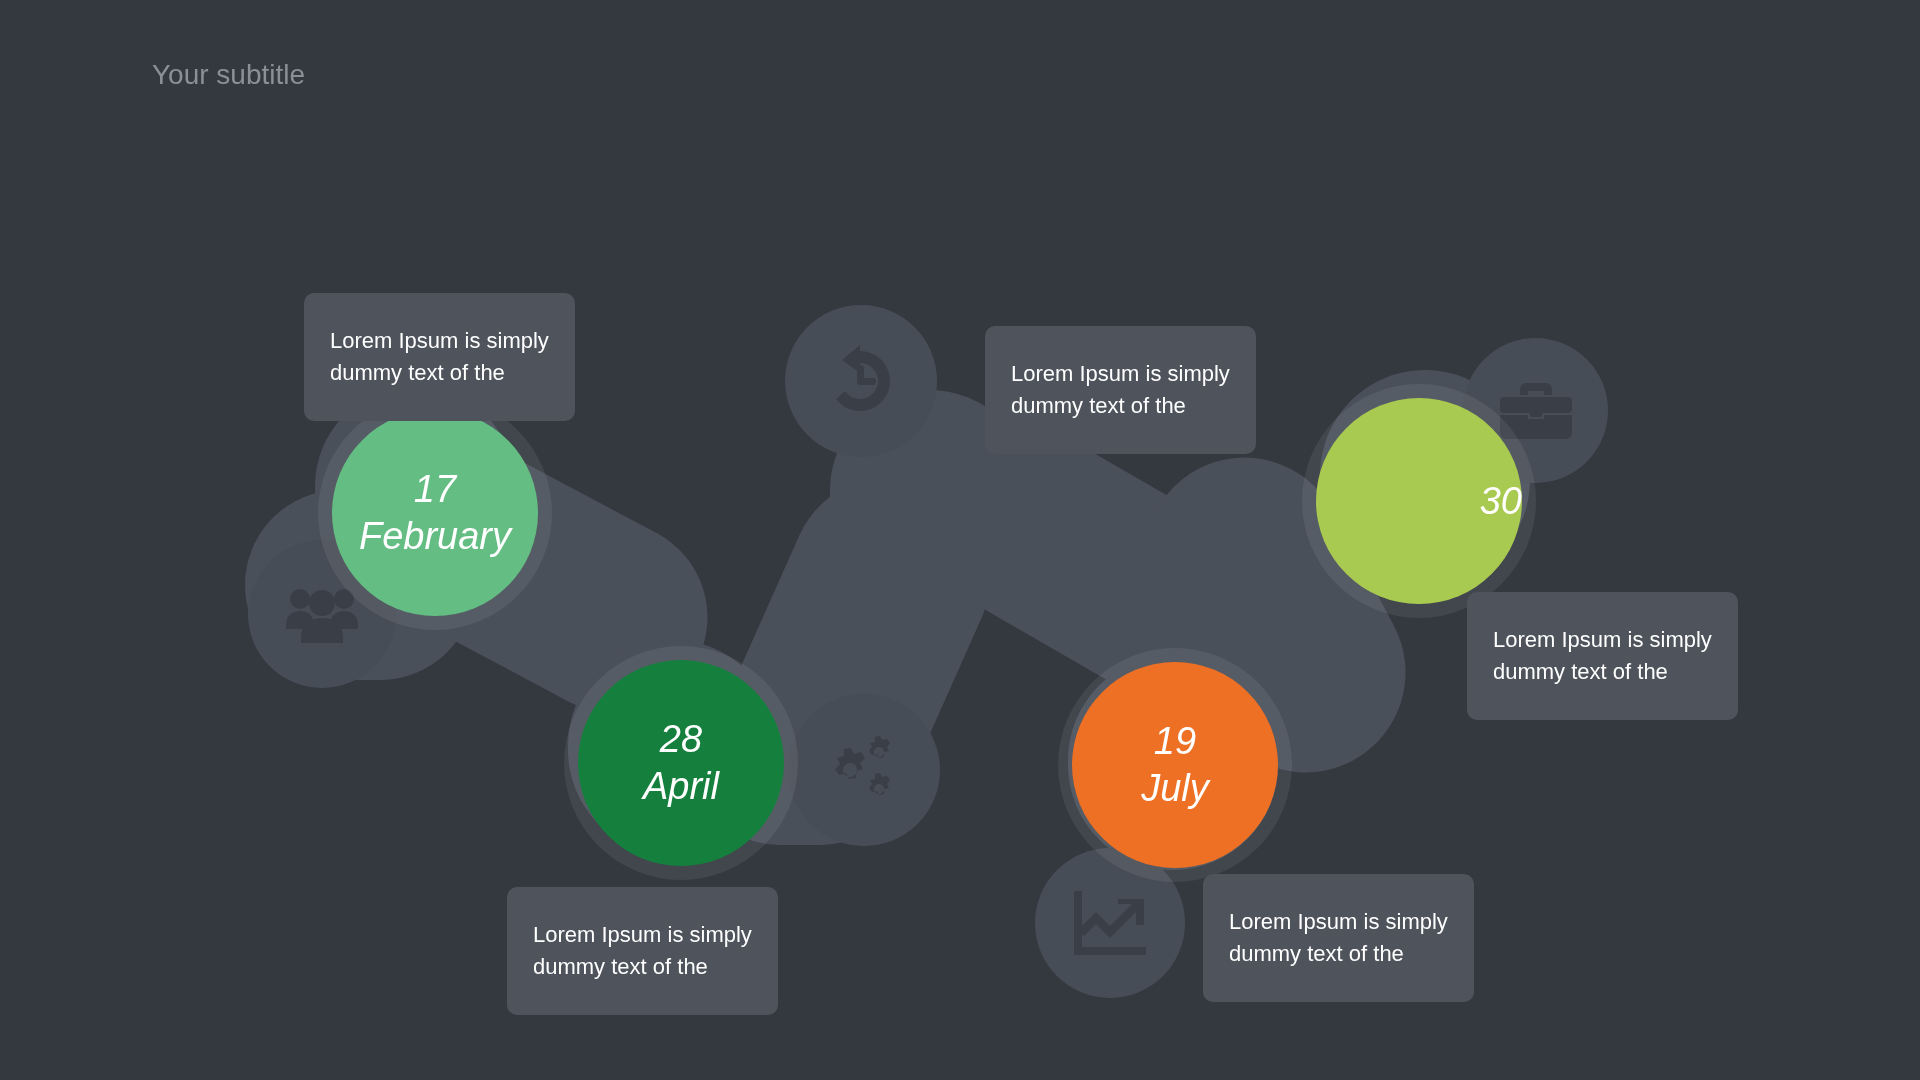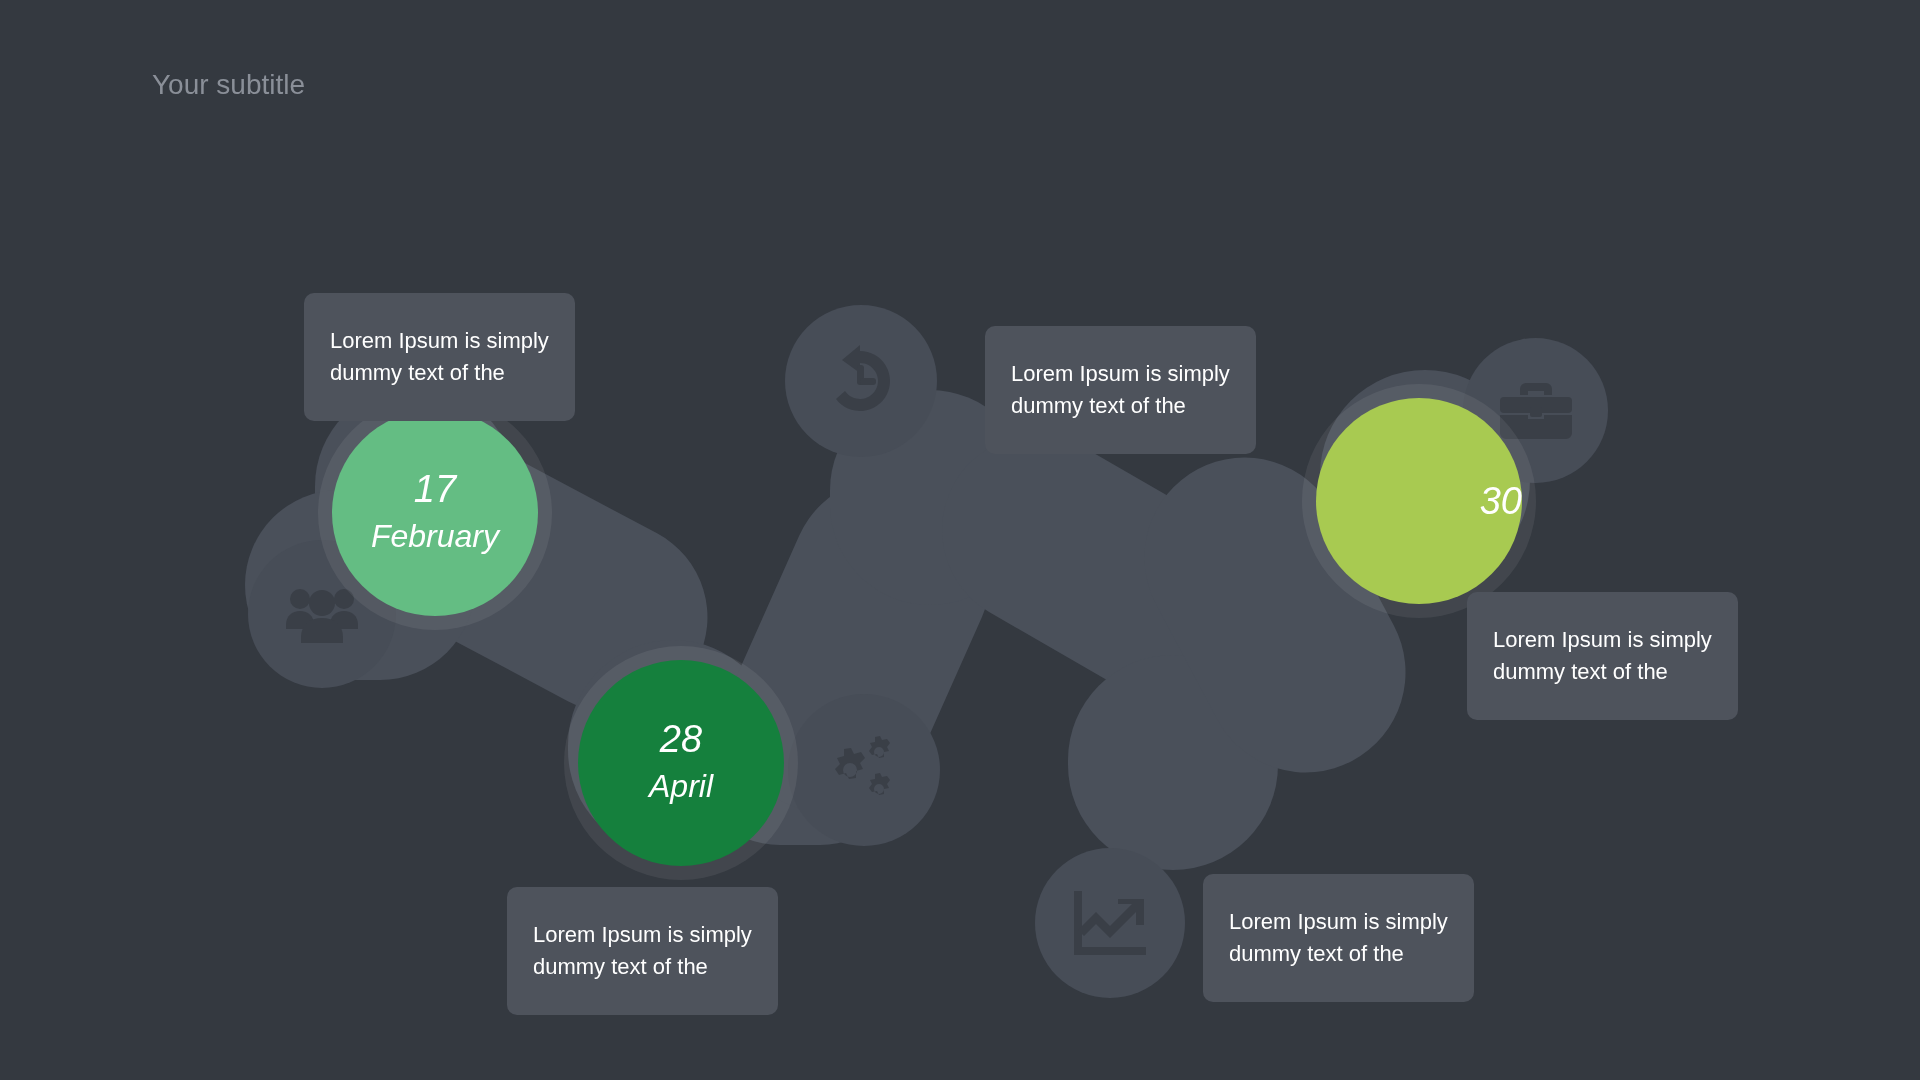--- a/index.html
+++ b/index.html
@@ -30,21 +30,20 @@
     font-size: 74px;
     line-height: 86px;
     font-weight: 400;
     letter-spacing: 0px;
     white-space: nowrap;
   }
   #title .t-main { color: #ffffff; }
   #title .t-accent { color: #5bb978; }
 
   #subtitle {
-    margin-top: 10px;
     font-family: "Liberation Sans", sans-serif;
     font-size: 28px;
     line-height: 34px;
     color: #8a8f98;
     font-weight: 400;
   }
 
   
   #diagram {
     position: absolute;
@@ -83,21 +82,21 @@
     text-align: center;
     box-shadow: 0 0 0 14px rgba(255,255,255,0.07);
     font-style: italic;
   }
   .date-day {
     font-size: 38px;
     line-height: 46px;
     font-weight: 400;
   }
   .date-month {
-    font-size: 32px;
+    font-size: 38px;
     line-height: 48px;
     font-weight: 400;
     white-space: nowrap;
   }
 
   
   .caption {
     position: absolute;
     background: #4e535c;
     border-radius: 10px;
@@ -201,20 +200,24 @@
       <span class="date-day">17</span>
       <span class="date-month">February</span>
     </div>
 
     <div class="date-node" id="node-april" style="left: 578px; top: 660px; width: 206px; height: 206px; background: #15803d;">
       <span class="date-day">28</span>
       <span class="date-month">April</span>
     </div>
 
 
+    <div class="date-node" id="node-july" style="left: 1072px; top: 662px; width: 206px; height: 206px; background: rgb(238, 112, 36);">
+      <span class="date-day">19</span>
+      <span class="date-month">July</span>
+    </div>
 
     <div class="date-node" id="node-september" style="left: 1316px; top: 398px; width: 206px; height: 206px; background: rgb(168, 202, 81); align-items: flex-end;">
       <span class="date-day">30</span>
     </div>
 
     <div class="caption" style="left:304px; top:293px;">
       <span class="cap-line">Lorem Ipsum is simply</span>
       <span class="cap-line">dummy text of the</span>
     </div>
 

